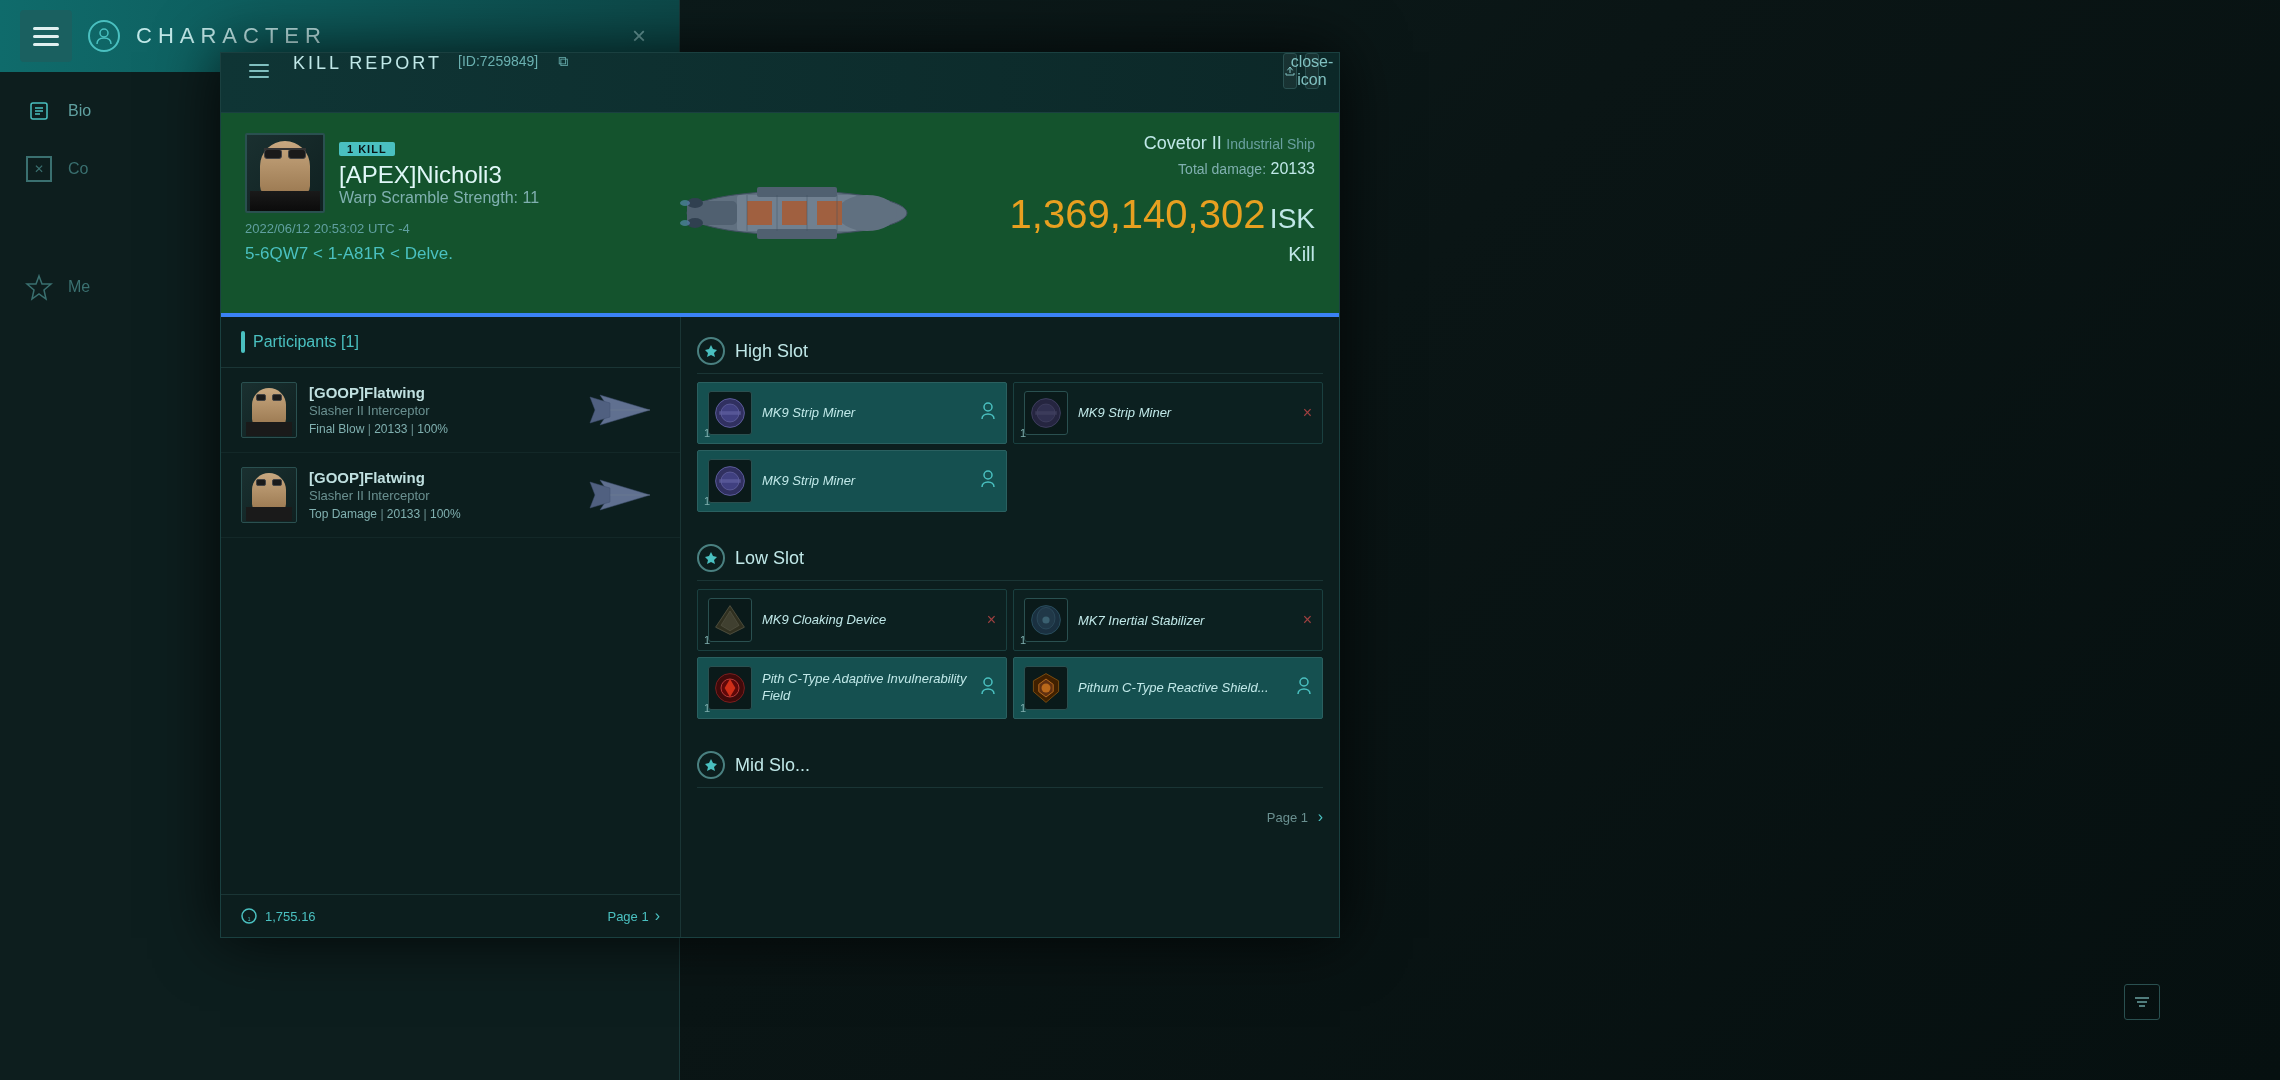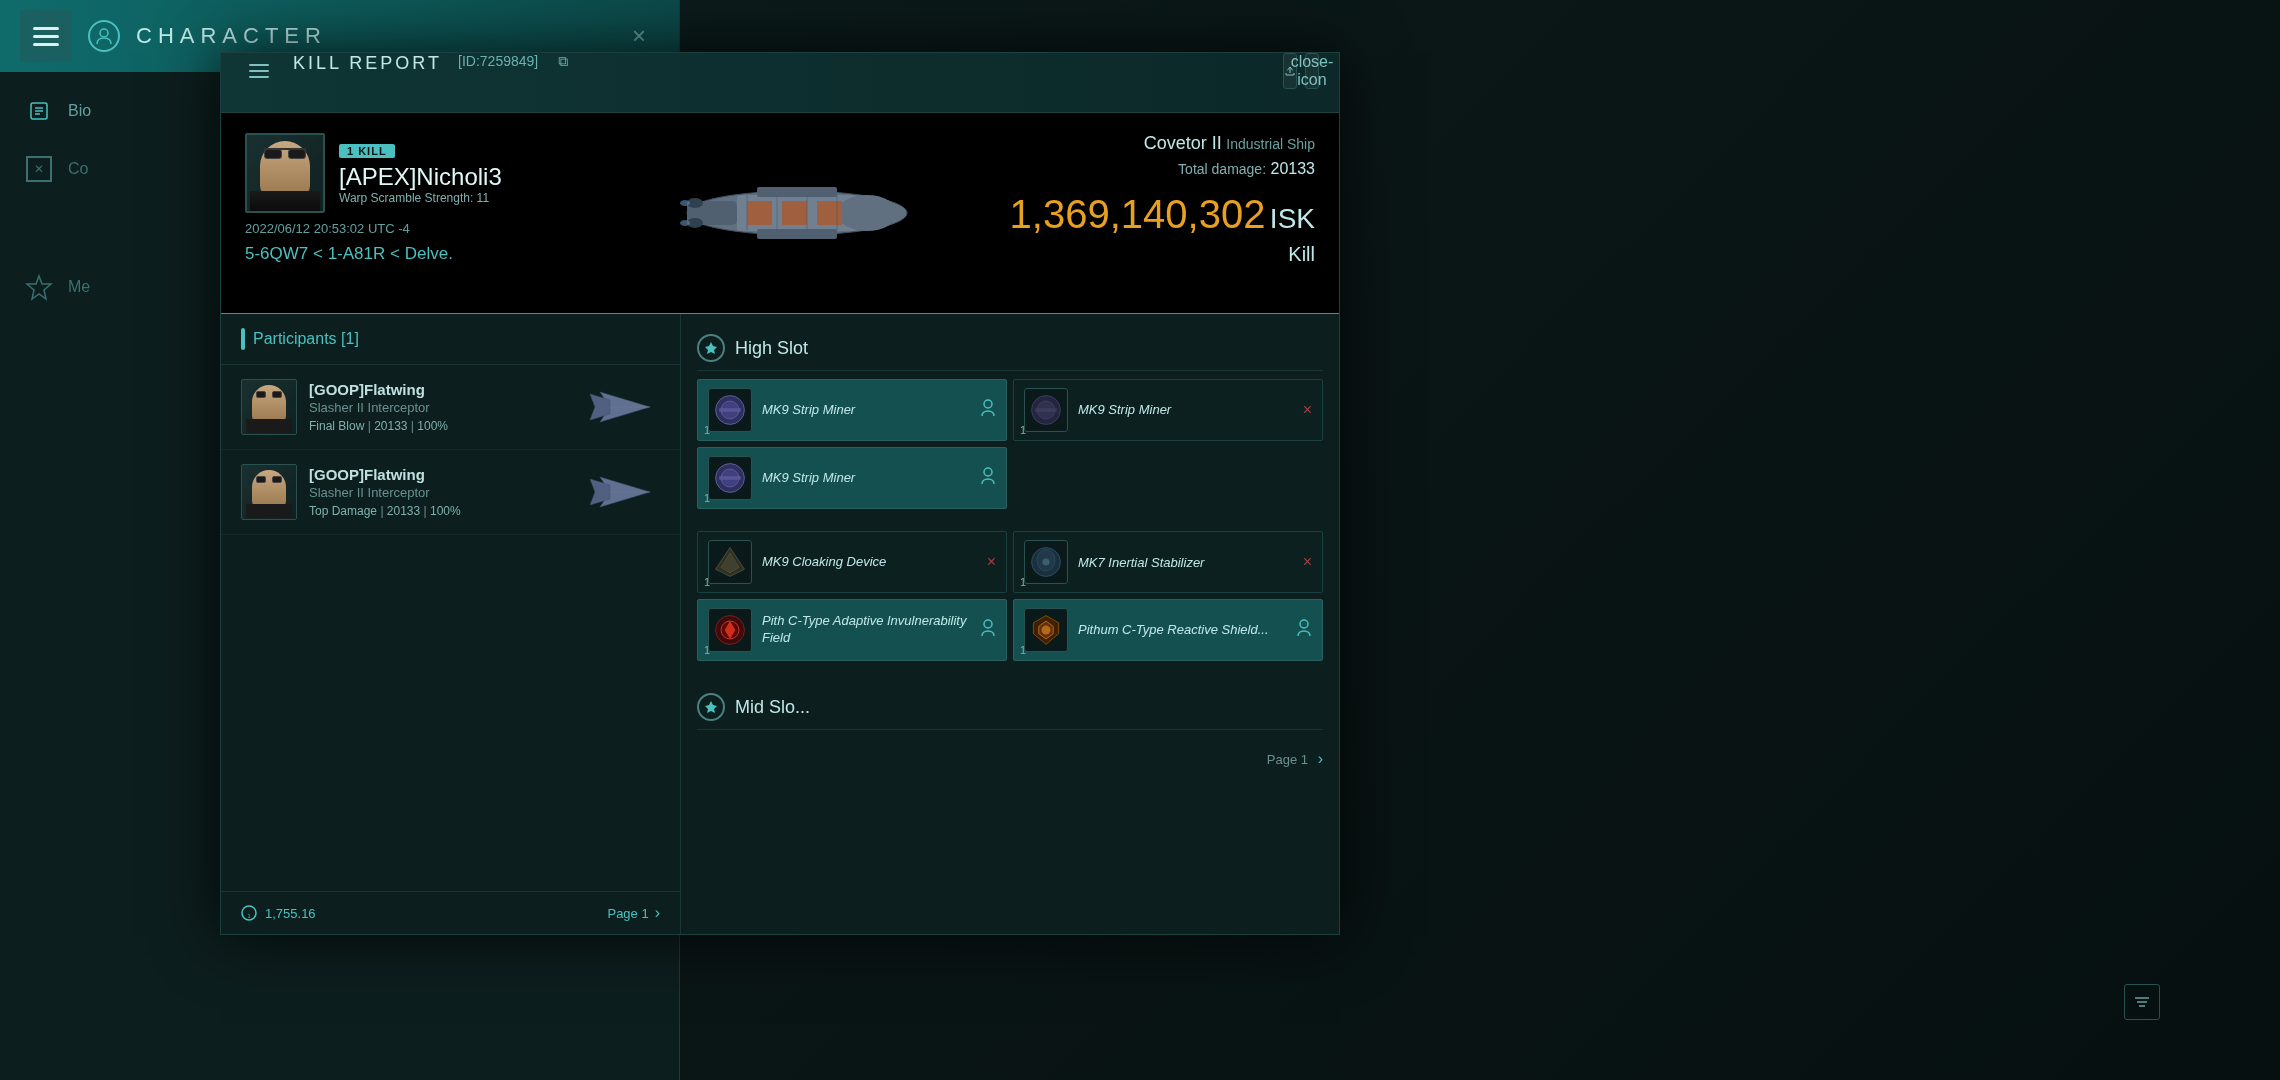--- a/index.html
+++ b/index.html
@@ -154,22 +154,22 @@
       font-size: 16px;
       cursor: pointer;
       display: flex; align-items: center; justify-content: center;
     }
 
     
     .kill-top {
       display: flex;
       padding: 20px 24px;
       gap: 20px;
-      background: #000000;
-      border-bottom: 1px solid #3b82f6;
+      background: #14532d;
+      border-bottom: 4px solid #3b82f6;
     }
 
     
     .victim-info {
       display: flex;
       flex-direction: column;
       gap: 8px;
       min-width: 340px;
     }
     .victim-row {
@@ -197,21 +197,21 @@
       letter-spacing: 1px;
       align-self: flex-start;
     }
     .victim-name {
       color: #e0f8f8;
       font-size: 24px;
       font-weight: 400;
     }
     .victim-stat {
       color: #80b0b0;
-      font-size: 12px;
+      font-size: 16px;
     }
     .victim-date {
       color: #60a0a0;
       font-size: 13px;
     }
     .victim-location {
       color: #4ac0c0;
       font-size: 17px;
     }
 
@@ -748,20 +748,28 @@
               <svg width="16" height="20" viewBox="0 0 16 20">
                   <circle cx="8" cy="6" r="4" fill="none" stroke="#4ac0c0" stroke-width="1.5"></circle>
                   <path d="M2 18c0-3 2.5-5 6-5s6 2 6 5" fill="none" stroke="#4ac0c0" stroke-width="1.5"></path>
                 </svg>
             </span>
           </div>
         </div>
       </div>
 
       <div class="slot-section">
+        <div class="slot-header">
+          <div class="slot-icon">
+            <svg width="14" height="14" viewBox="0 0 14 14">
+                <polygon points="7,1 9,5 13,6 10,9 11,13 7,11 3,13 4,9 1,6 5,5" fill="#4ac0c0"></polygon>
+              </svg>
+          </div>
+          <span class="slot-title">Low Slot</span>
+        </div>
         <div class="fitting-grid">
 
           <div class="fitting-item destroyed">
             <span class="fitting-count">1</span>
             <div class="fitting-icon">
               <svg viewBox="0 0 40 40" width="36" height="36">
                 <polygon points="20,4 36,28 20,36 4,28" fill="#303020" stroke="#505040" stroke-width="1"></polygon>
                 <polygon points="20,10 30,26 20,32 10,26" fill="#404030" stroke="#606050" stroke-width="0.5"></polygon>
               </svg>
             </div>

